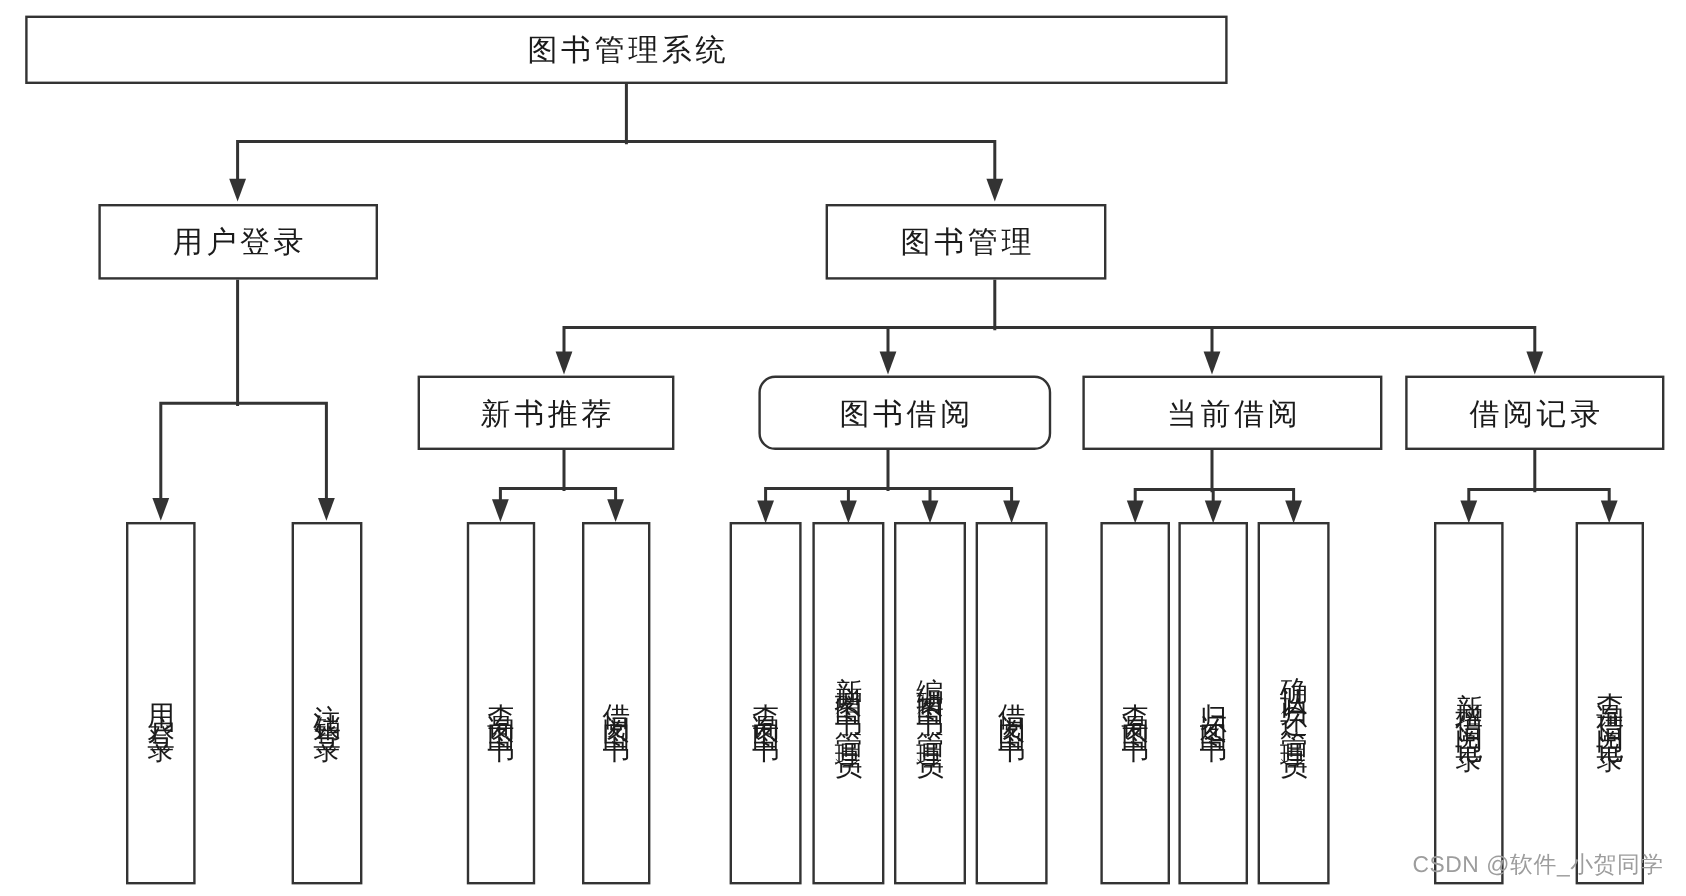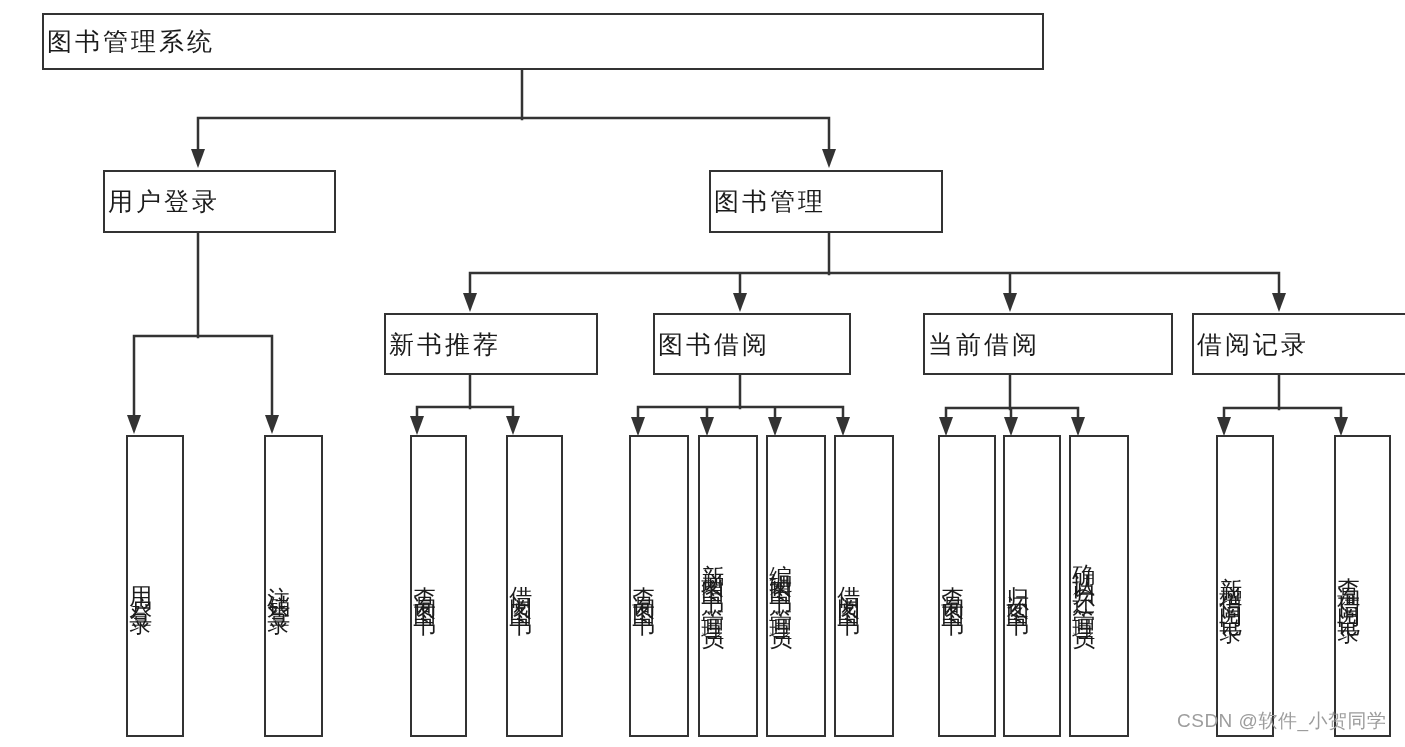--- a/index.html
+++ b/index.html
@@ -14,23 +14,23 @@
     position: absolute; left: 0; top: 0;
     width: 1405px; height: 747px;
     z-index: 0;
   }
   .node {
     position: absolute;
     background: #ffffff;
     border: 2.5px solid #333333;
     display: flex;
     align-items: center;
+    justify-content: center;
     color: #1b1b1b;
     z-index: 1;
-    margin-left: 21px;
   }
   .h-label {
     font-size: 25px;
     letter-spacing: 3px;
     white-space: nowrap;
     text-indent: 3px;
   }
   .v-label {
     writing-mode: vertical-rl;
     text-orientation: mixed;
@@ -39,22 +39,22 @@
     line-height: 1.1;
     white-space: nowrap;
   }
   
   .n-root  { left: 21px;  top: 13px;  width: 1002px; height: 57px; }
   
   .n-l2a   { left: 82px;  top: 170px; width: 233px;  height: 63px; }
   .n-l2b   { left: 688px; top: 170px; width: 234px;  height: 63px; }
   
   .lvl3    { top: 313px; height: 62px; }
-  .n-l3a   { left: 363px;  width: 214px; }
-  .n-l3b   { left: 632px;  width: 198px; }
+  .n-l3a   { left: 348px;  width: 214px; }
+  .n-l3b   { left: 632px;  width: 244px; border-radius: 14px; }
   .n-l3c   { left: 902px;  width: 250px; }
   .n-l3d   { left: 1171px; width: 216px; }
   
   .leaf    { top: 435px; height: 302px; }
   .n-u1 { left: 105px;  width: 58px; }
   .n-u2 { left: 243px;  width: 59px; }
   .n-a1 { left: 389px;  width: 57px; }
   .n-a2 { left: 485px;  width: 57px; }
   .n-b1 { left: 608px;  width: 60px; }
   .n-b2 { left: 677px;  width: 60px; }

